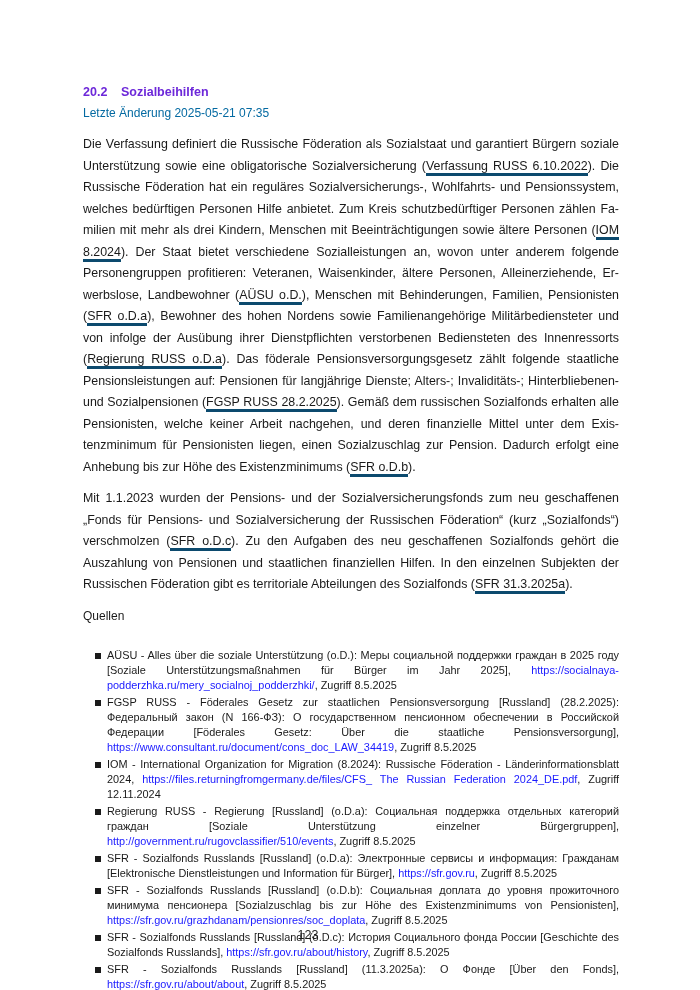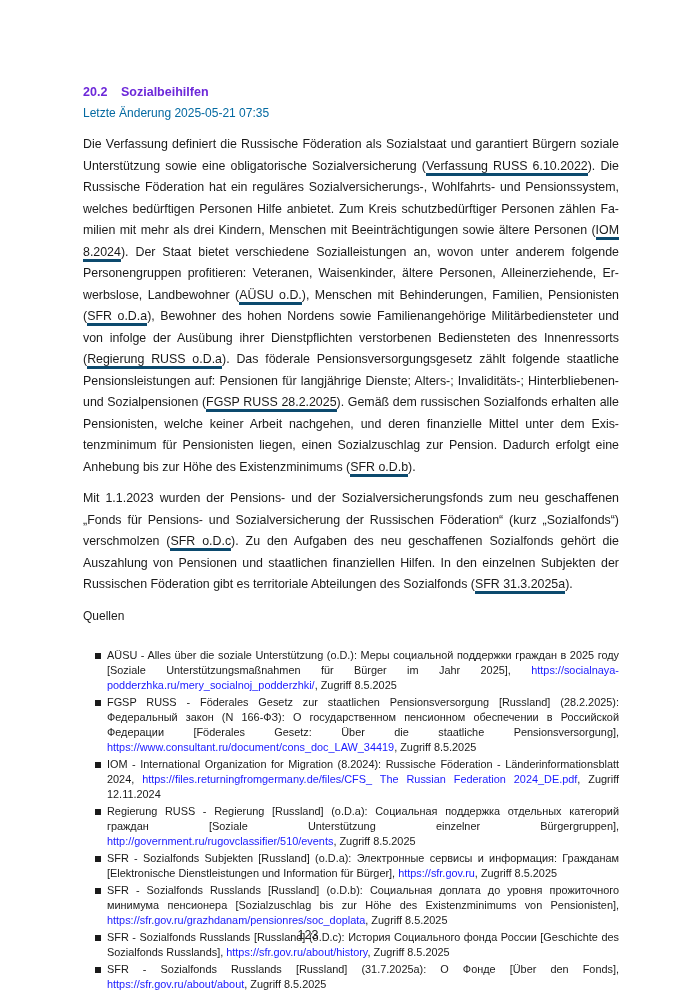--- a/index.html
+++ b/index.html
@@ -31,20 +31,20 @@
 
   <p class="para"><span>Mit 1.1.2023 wurden der Pensions- und der Sozialversicherungsfonds zum neu geschaffenen „Fonds für Pensions- und Sozialversicherung der Russischen Föderation“ (kurz „Sozialfonds“) verschmolzen (</span><a class="cite" href="#">SFR o.D.c</a><span>). Zu den Aufgaben des neu geschaffenen Sozialfonds gehört die Auszahlung von Pensionen und staatlichen finanziellen Hilfen. In den einzelnen Subjekten der Russischen Föderation gibt es territoriale Abteilungen des Sozialfonds (</span><a class="cite" href="#">SFR 31.3.2025a</a><span>).</span></p>
 
   <div class="sources-label">Quellen</div>
 
   <ul class="sources">
     <li><span class="bullet"></span><span>AÜSU - Alles über die soziale Unterstützung (o.D.): Меры социальной поддержки граждан в 2025 году [Soziale Unterstützungsmaßnahmen für Bürger im Jahr 2025], </span><a href="#">https://socialnaya-podderzhka.ru/mery_socialnoj_podderzhki/</a><span>, Zugriff 8.5.2025</span></li>
     <li><span class="bullet"></span><span>FGSP RUSS - Föderales Gesetz zur staatlichen Pensionsversorgung [Russland] (28.2.2025): Федеральный закон (N 166-ФЗ): О государственном пенсионном обеспечении в Российской Федерации [Föderales Gesetz: Über die staatliche Pensionsversorgung], </span><a href="#">https://www.consultant.ru/document/cons_doc_LAW_34419</a><span>, Zugriff 8.5.2025</span></li>
     <li><span class="bullet"></span><span>IOM - International Organization for Migration (8.2024): Russische Föderation - Länderinformations­blatt 2024, </span><a href="#">https://files.returningfromgermany.de/files/CFS_ The Russian Federation 2024_DE.pdf</a><span>, Zugriff 12.11.2024</span></li>
     <li><span class="bullet"></span><span>Regierung RUSS - Regierung [Russland] (o.D.a): Социальная поддержка отдельных категорий граждан [Soziale Unterstützung einzelner Bürgergruppen], </span><a href="#">http://government.ru/rugovclassifier/510/events</a><span>, Zugriff 8.5.2025</span></li>
-    <li><span class="bullet"></span><span>SFR - Sozialfonds Subjekten [Russland] (o.D.a): Электронные сервисы и информация: Гражданам [Elektronische Dienstleistungen und Information für Bürger], </span><a href="#">https://sfr.gov.ru</a><span>, Zugriff 8.5.2025</span></li>
+    <li><span class="bullet"></span><span>SFR - Sozialfonds Russlands [Russland] (o.D.a): Электронные сервисы и информация: Гражданам [Elektronische Dienstleistungen und Information für Bürger], </span><a href="#">https://sfr.gov.ru</a><span>, Zugriff 8.5.2025</span></li>
     <li><span class="bullet"></span><span>SFR - Sozialfonds Russlands [Russland] (o.D.b): Социальная доплата до уровня прожиточного минимума пенсионера [Sozialzuschlag bis zur Höhe des Existenzminimums von Pensionisten], </span><a href="#">https://sfr.gov.ru/grazhdanam/pensionres/soc_doplata</a><span>, Zugriff 8.5.2025</span></li>
     <li><span class="bullet"></span><span>SFR - Sozialfonds Russlands [Russland] (o.D.c): История Социального фонда России [Geschichte des Sozialfonds Russlands], </span><a href="#">https://sfr.gov.ru/about/history</a><span>, Zugriff 8.5.2025</span></li>
-    <li><span class="bullet"></span><span>SFR - Sozialfonds Russlands [Russland] (31.7.2025a): О Фонде [Über den Fonds], </span><a href="#">https://sfr.gov.ru/about/about</a><span>, Zugriff 8.5.2025</span></li>
+    <li><span class="bullet"></span><span>SFR - Sozialfonds Russlands [Russland] (11.3.2025a): О Фонде [Über den Fonds], </span><a href="#">https://sfr.gov.ru/about/about</a><span>, Zugriff 8.5.2025</span></li>
   </ul>
 </div>
 
 <div class="page-number">123</div>
 
 </body></html>

